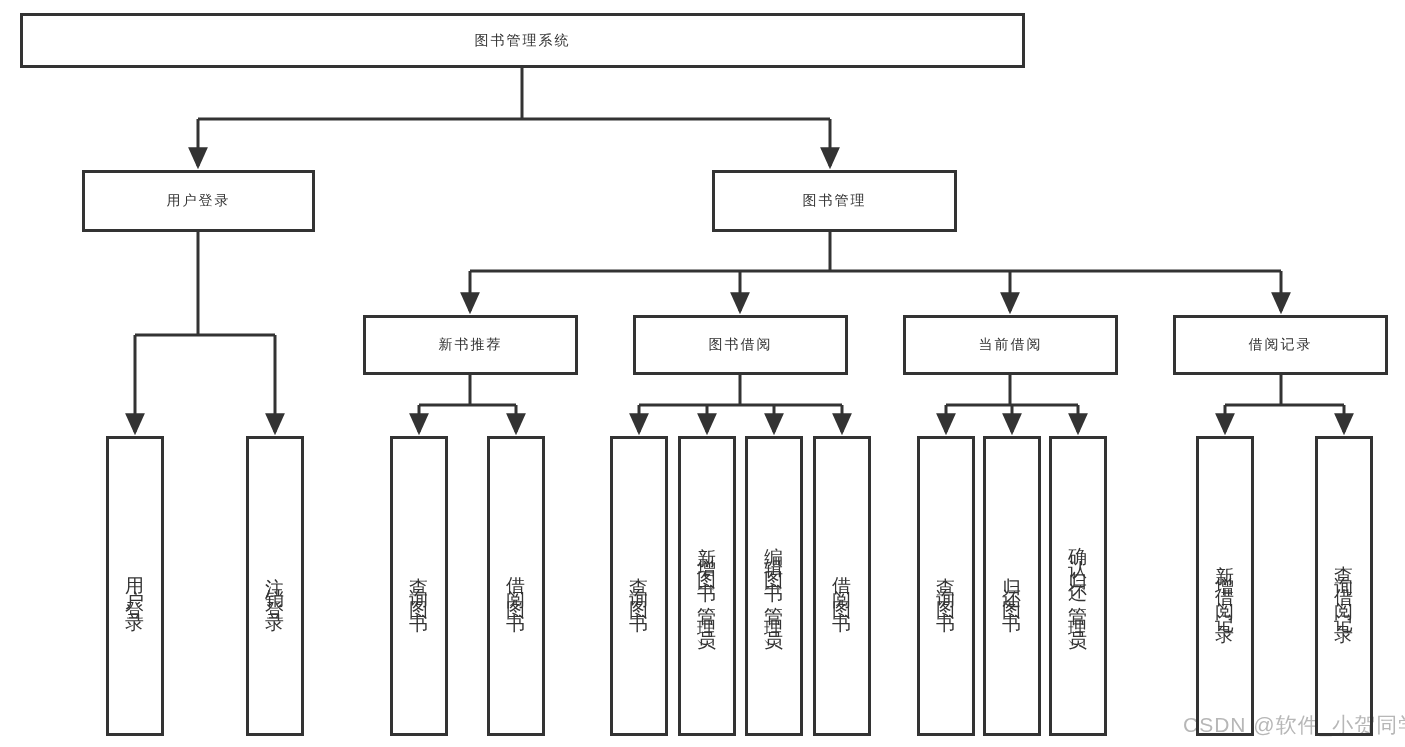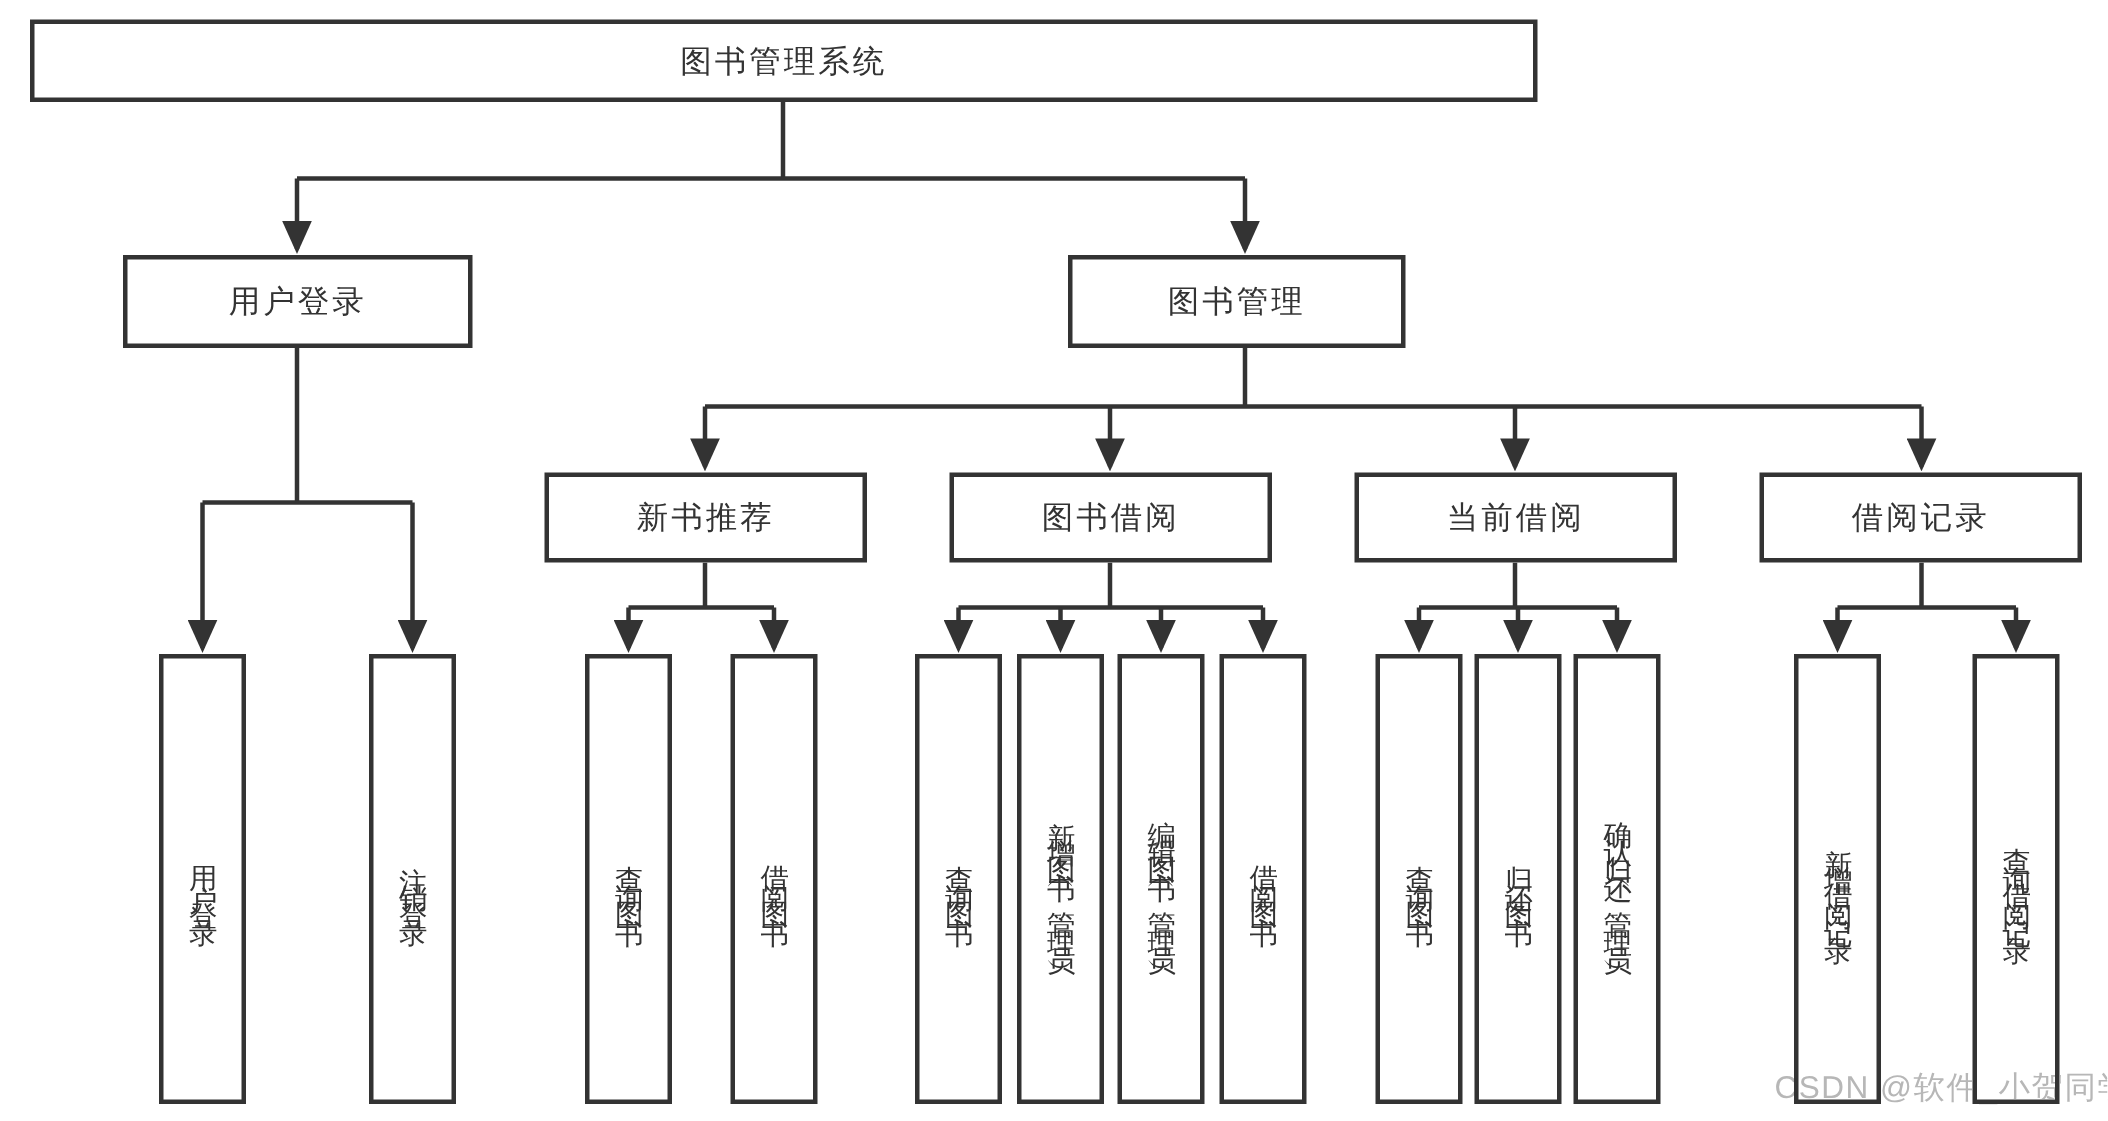--- a/index.html
+++ b/index.html
@@ -26,27 +26,27 @@
     box-sizing: border-box;
     border: 3px solid #333333;
     background: #ffffff;
     color: #333333;
     display: flex;
     align-items: center;
     justify-content: center;
     z-index: 2;
   }
   .node-h {
-    font-size: 21px;
+    font-size: 14px;
     letter-spacing: 2px;
     white-space: nowrap;
   }
   .node-root   { left: 20px;  top: 13px;  width: 1005px; height: 55px; }
   .node-l2a    { left: 82px;  top: 170px; width: 233px;  height: 62px; }
-  .node-l2b    { left: 712px; top: 170px; width: 225px;  height: 62px; }
+  .node-l2b    { left: 712px; top: 170px; width: 245px;  height: 62px; }
   .node-l3     { top: 315px;  width: 215px; height: 60px; }
   .node-l3-0   { left: 363px; }
   .node-l3-1   { left: 633px; }
   .node-l3-2   { left: 903px; }
   .node-l3-3   { left: 1173px; }
   .leaf {
     top: 436px;
     width: 58px;
     height: 300px;
     writing-mode: vertical-rl;

